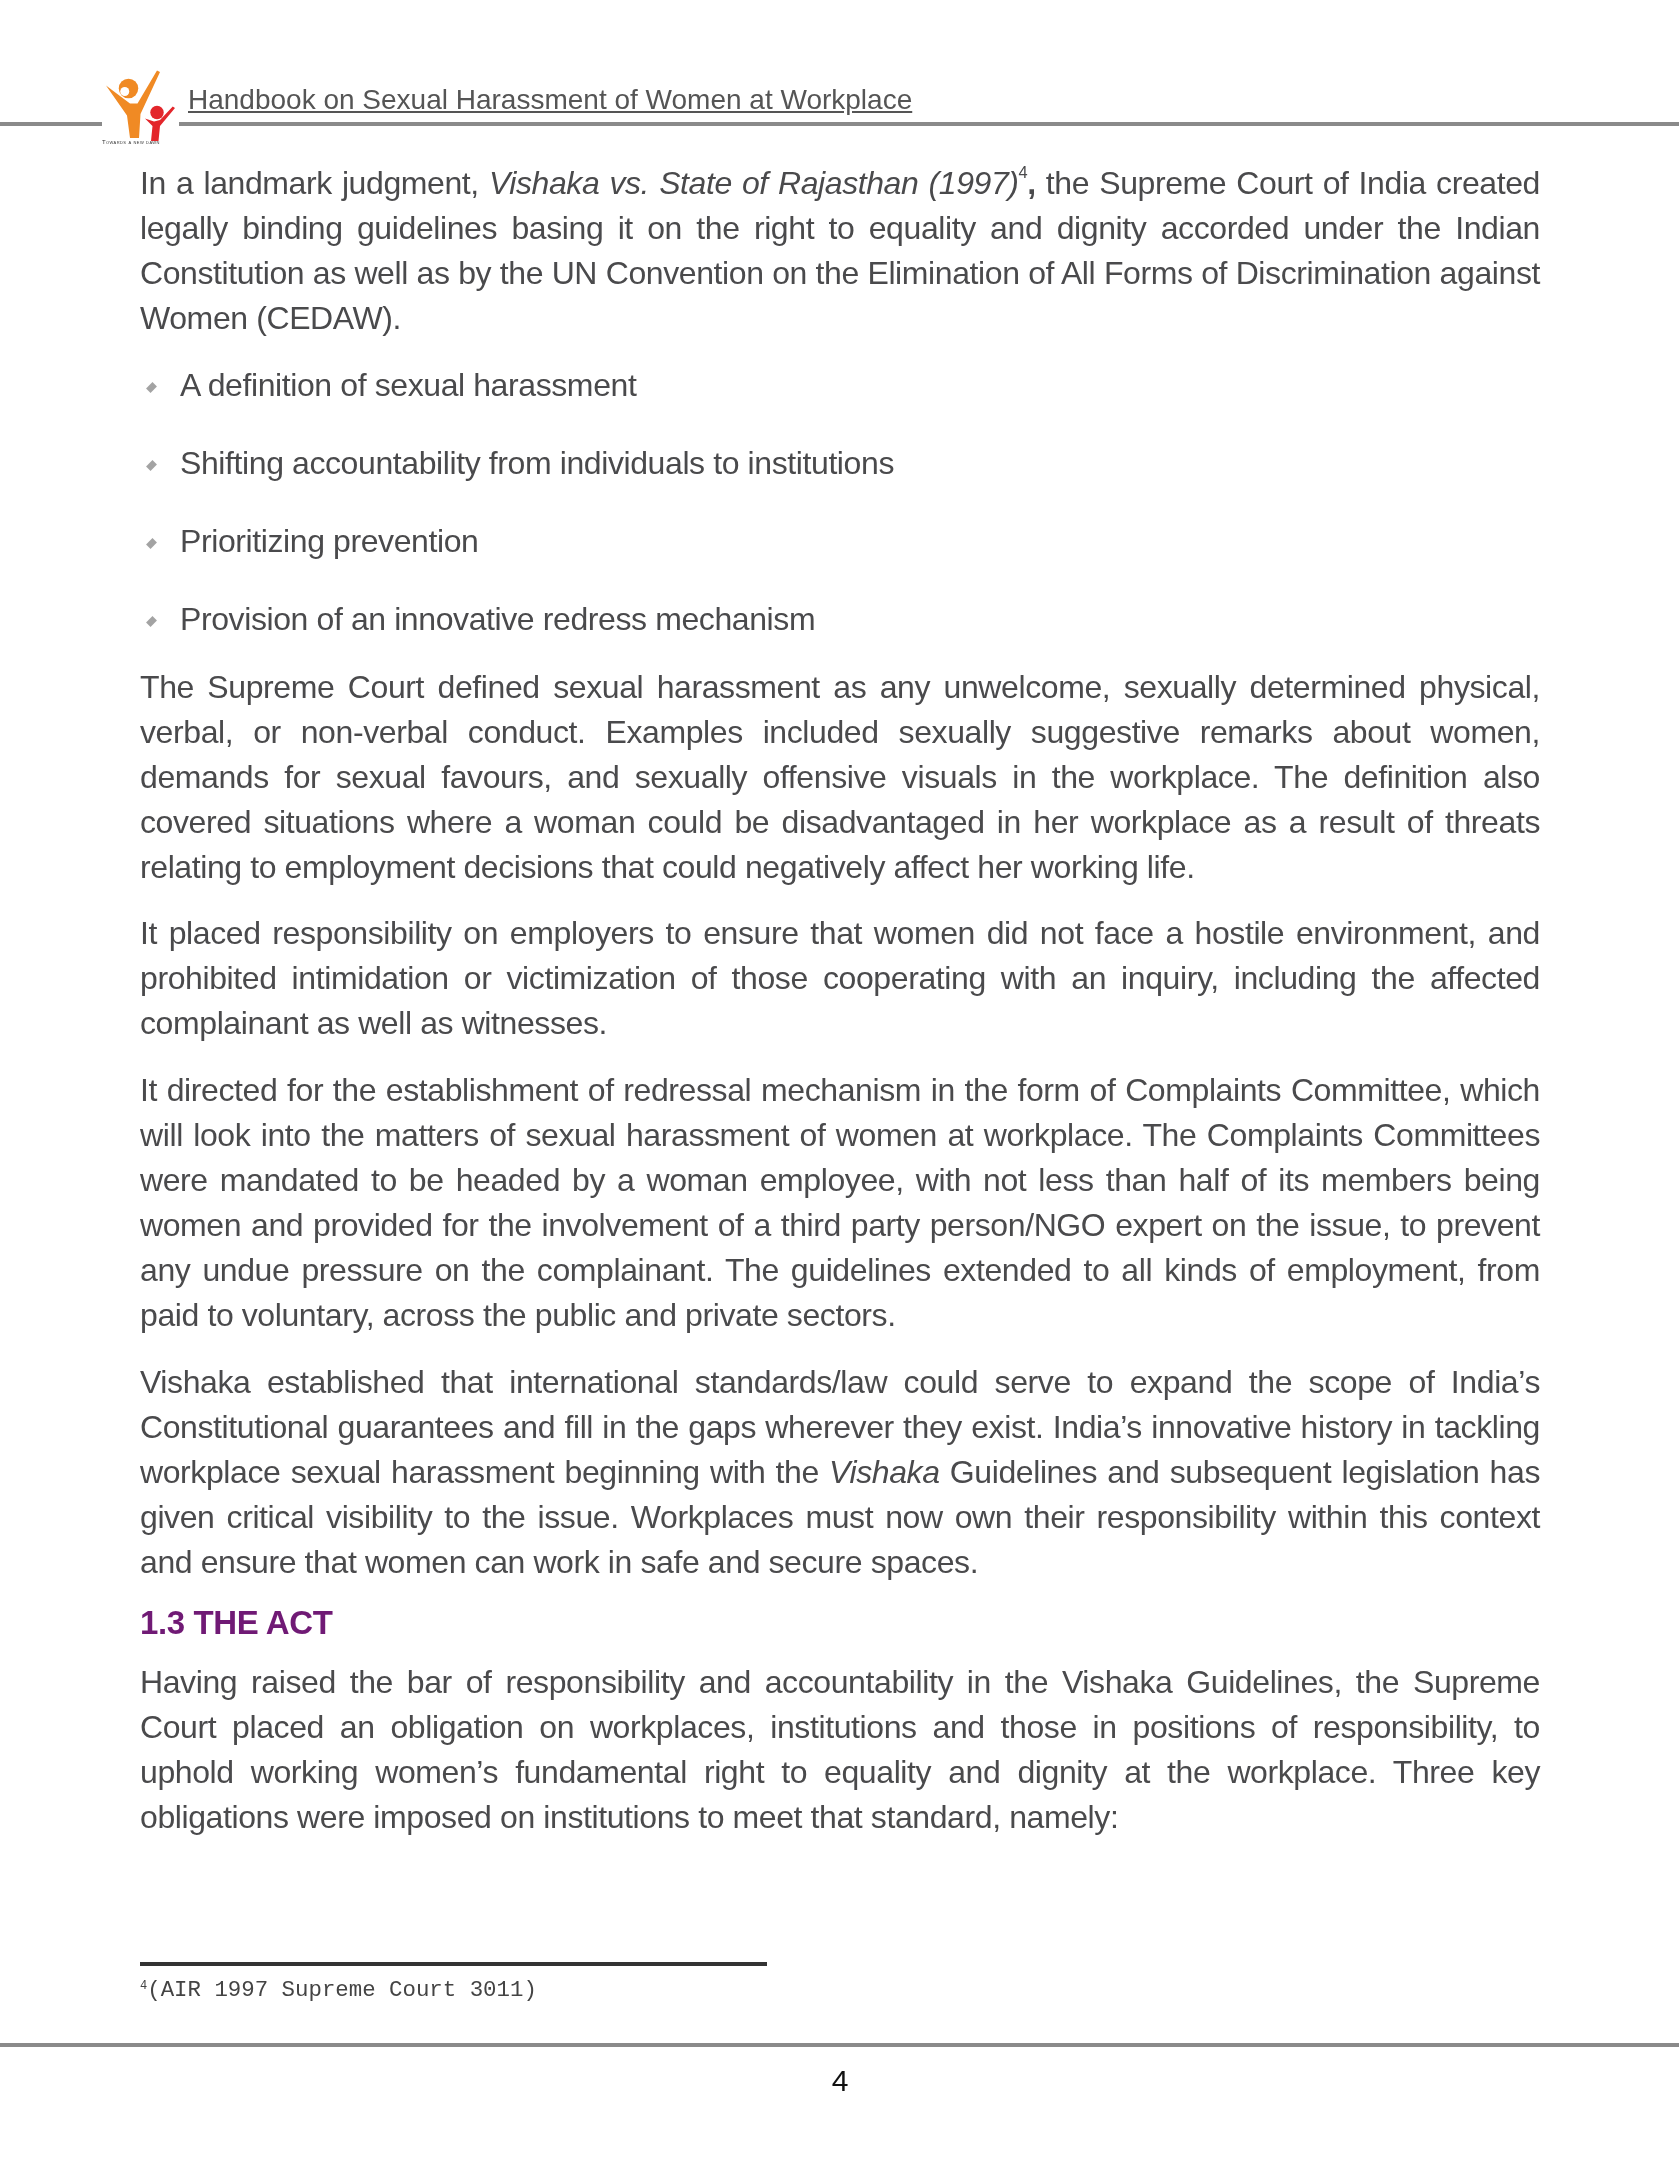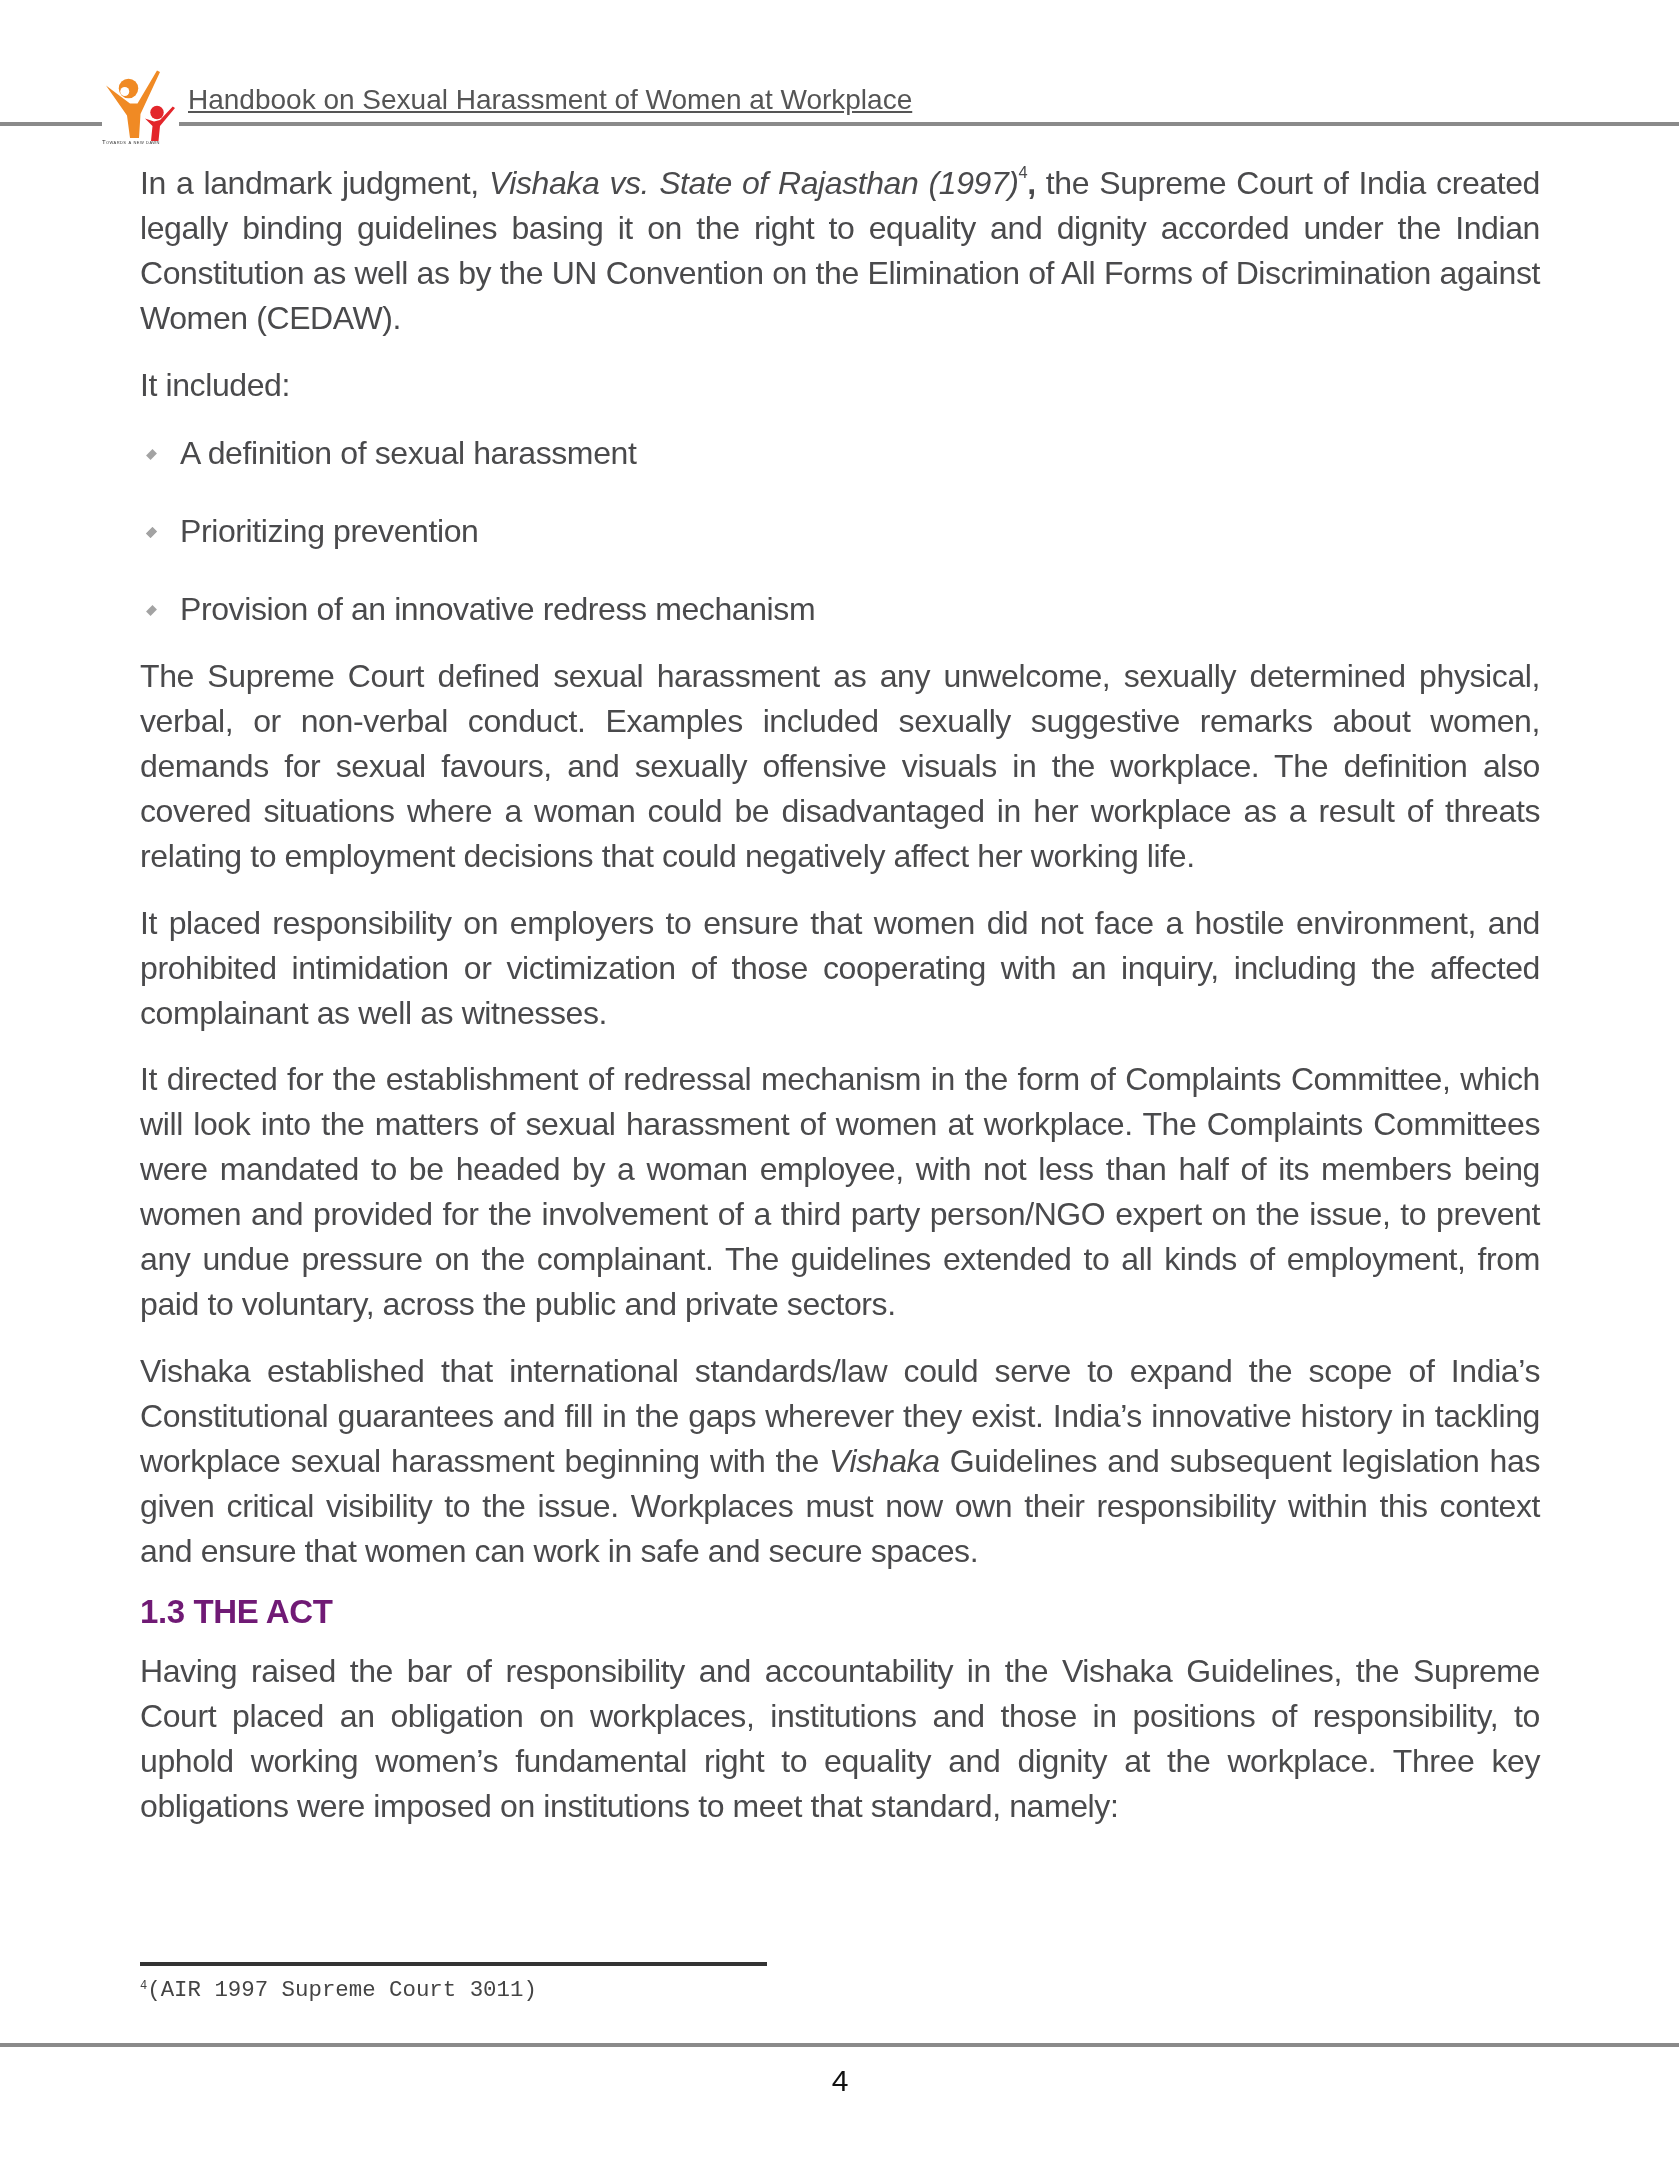--- a/index.html
+++ b/index.html
@@ -45,25 +45,24 @@
     <circle cx="80" cy="58" r="9" fill="#e3262b"></circle>
     <path d="M64 66 L74 76 L72 96 L82 96 L84 76 L104 52 L101 50 L84 68 L76 70 Z" fill="#e3262b"></path>
   </svg>
   <div class="logo-tagline">Towards a new dawn</div>
   <div class="header-title">Handbook on Sexual Harassment of Women at Workplace</div>
 </div>
 
 <div class="content">
   <p class="body p1"><span>In a landmark judgment, </span><em>Vishaka vs. State of Rajasthan (1997)</em><sup class="fn">4</sup><span class="bold-comma">,</span><span> the Supreme Court of India created legally binding guidelines basing it on the right to equality and dignity accorded under the Indian Constitution as well as by the UN Convention on the Elimination of All Forms of Discrimination against Women (CEDAW).</span></p>
 
-  <p class="body intro">It included:</p>
 
   <ul class="bullets">
     <li><span class="bullet"></span><span>A definition of sexual harassment</span></li>
-    <li><span class="bullet"></span></li>
+    <li><span class="bullet"></span><span>Shifting accountability from individuals to institutions</span></li>
     <li><span class="bullet"></span><span>Prioritizing prevention</span></li>
     <li style="margin-bottom:22.4px"><span class="bullet"></span><span>Provision of an innovative redress mechanism</span></li>
   </ul>
 
   <p class="body gap">The Supreme Court defined sexual harassment as any unwelcome, sexually determined physical, verbal, or non-verbal conduct. Examples included sexually suggestive remarks about women, demands for sexual favours, and sexually offensive visuals in the workplace. The definition also covered situations where a woman could be disadvantaged in her workplace as a result of threats relating to employment decisions that could negatively affect her working life.</p>
   <p class="body gap">It placed responsibility on employers to ensure that women did not face a hostile environment, and prohibited intimidation or victimization of those cooperating with an inquiry, including the affected complainant as well as witnesses.</p>
   <p class="body gap">It directed for the establishment of redressal mechanism in the form of Complaints Committee, which will look into the matters of sexual harassment of women at workplace. The Complaints Committees were mandated to be headed by a woman employee, with not less than half of its members being women and provided for the involvement of a third party person/NGO expert on the issue, to prevent any undue pressure on the complainant.  The guidelines extended to all kinds of employment, from paid to voluntary, across the public and private sectors.</p>
   <p class="body" style="margin-bottom:15px"><span>Vishaka established that international standards/law could serve to expand the scope of India’s Constitutional guarantees and fill in the gaps wherever they exist. India’s innovative history in tackling workplace sexual harassment beginning with the </span><em>Vishaka</em><span> Guidelines and subsequent legislation has given critical visibility to the issue. Workplaces must now own their responsibility within this context and ensure that women can work in safe and secure spaces.</span></p>
 
   <h2 class="section" style="color: #701a75;">1.3 THE ACT</h2>

